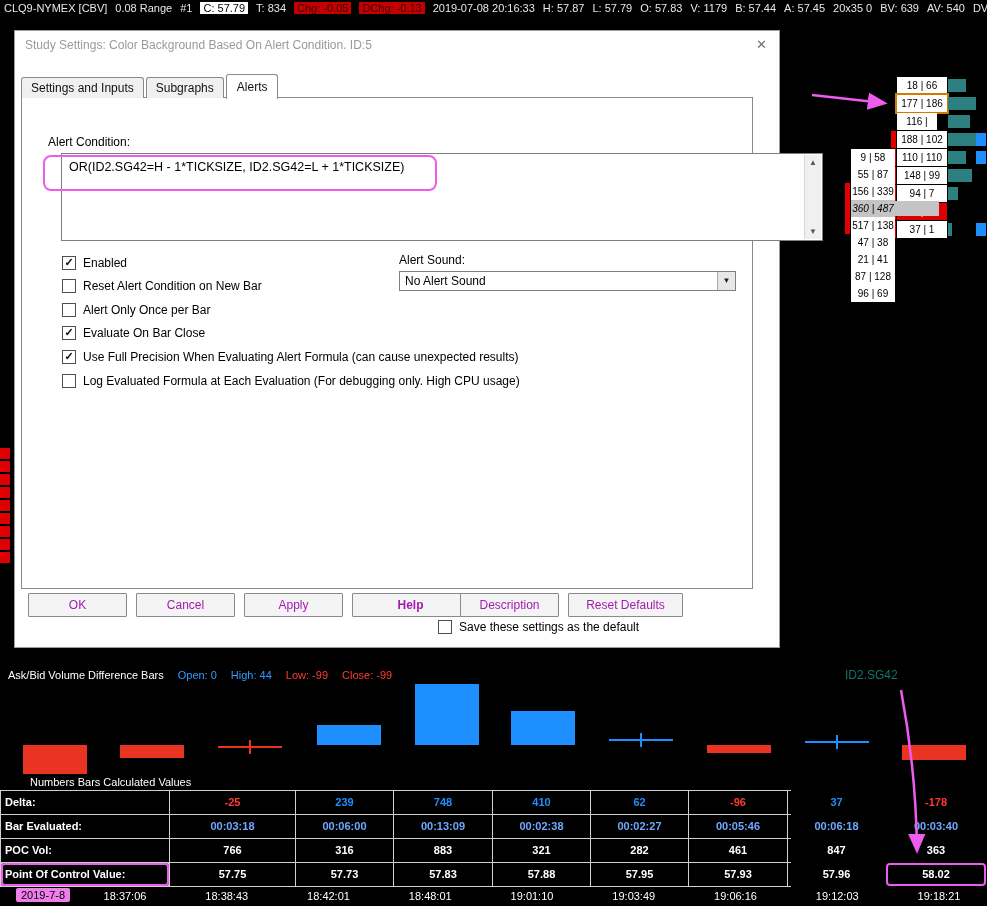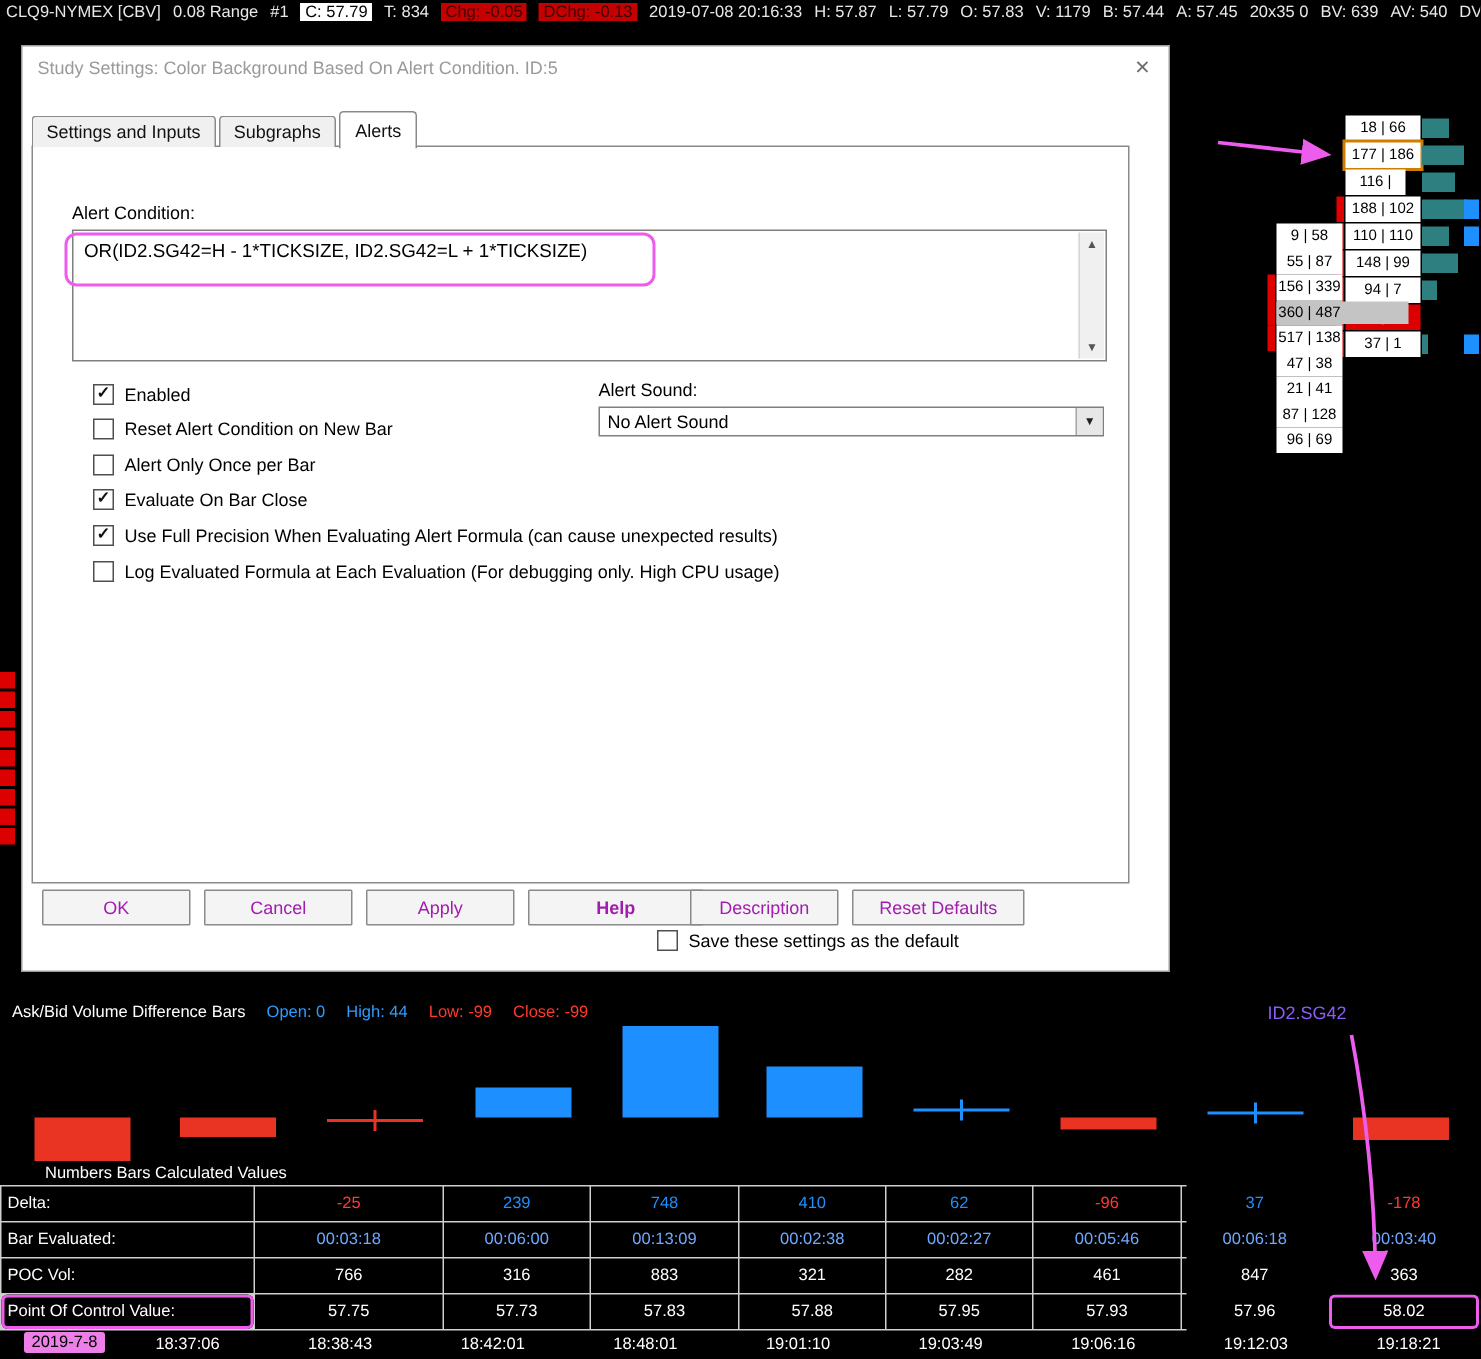--- a/index.html
+++ b/index.html
@@ -20,21 +20,21 @@
   .dlg-title{position:absolute;top:0;left:0;right:0;height:28px;color:#9a9a9a;
              font-size:12px;line-height:28px;padding-left:10px;}
   .dlg-close{position:absolute;top:7px;right:12px;color:#6f6f6f;font-size:13px;line-height:13px;}
   .tabs{position:absolute;left:6px;top:43px;display:flex;align-items:flex-end;z-index:3;}
   .tab{border:1px solid #8a8a8a;border-bottom:none;background:#f0f0f0;color:#111;
        font-size:12px;padding:3px 9px;border-radius:3px 3px 0 0;margin-right:2px;}
   .tab.active{background:#fff;padding:5px 10px;position:relative;z-index:4;margin-bottom:-1px;}
   .tab-page{position:absolute;left:6px;top:66px;width:732px;height:492px;background:#fff;
             border:1px solid #8a8a8a;box-sizing:border-box;}
   .lbl{position:absolute;font-size:12px;color:#000;}
-  .formula-box{position:absolute;left:33px;top:122px;width:690px;height:88px;background:#fff;
+  .formula-box{position:absolute;left:46px;top:122px;width:762px;height:88px;background:#fff;
                border:1px solid #7f7f7f;box-sizing:border-box;}
   .formula-text{position:absolute;left:7px;top:6px;right:24px;font-size:12.5px;color:#000;}
   .fscroll{position:absolute;top:1px;bottom:1px;right:1px;width:16px;background:#f0f0f0;
            border-left:1px solid #d5d5d5;}
   .fscroll span{position:absolute;left:0;right:0;text-align:center;font-size:8px;color:#555;}
   .fscroll .up{top:3px;} .fscroll .down{bottom:3px;}
   .mag-formula{position:absolute;left:28px;top:124px;width:390px;height:32px;
                border:2px solid #ee5cee;border-radius:8px;pointer-events:none;z-index:6;}
   .cb-row{position:absolute;display:flex;align-items:center;gap:7px;font-size:12px;color:#000;}
   .cb-box{flex:0 0 auto;width:12px;height:12px;border:1px solid #4f4f4f;background:#fff;
@@ -59,26 +59,26 @@
   .lstripe{position:absolute;width:5px;height:17px;background:#e00000;}
   .ledge{position:absolute;left:976px;width:10px;height:13px;background:#1e8fff;}
 
   
   .redseg{position:absolute;left:0;width:10px;height:11px;background:#dd0000;}
 
   
   .chart-legend{position:absolute;left:8px;top:669px;display:flex;gap:14px;font-size:11px;
                 color:#fff;white-space:nowrap;}
   .cbar{position:absolute;}
-  .id2-label{position:absolute;left:845px;top:668px;font-size:12px;color:#8b5cf6;}
+  .id2-label{position:absolute;left:845px;top:668px;font-size:12px;color:#0f766e;}
   .calc-head{position:absolute;left:30px;top:776px;font-size:11px;color:#fff;}
 
   
   .calc-table{position:absolute;left:0;top:790px;width:791px;background:#cfcfcf;display:grid;
-              grid-auto-rows:23px;gap:1px;padding:1px;box-sizing:border-box;}
+              grid-auto-rows:23px;gap:1px;padding:1px;box-sizing:border-box;font-weight:bold;}
   .tcell{background:#000;font-size:11px;line-height:23px;overflow:hidden;}
   .tlabel{color:#fff;padding-left:4px;}
   .tval{text-align:center;}
   .v-pos{color:#1e8fff;} .v-neg{color:#ff3b30;} .v-dur{color:#6ea8ff;} .v-plain{color:#fff;}
   .mag-cell{box-shadow:inset 0 0 0 2px #ee5cee;border-radius:4px;}
 
   
   .time-axis{position:absolute;left:0;top:887px;width:911px;height:19px;color:#fff;font-size:11px;}
   .date-pill{position:absolute;left:16px;top:1px;background:#ef7fe8;color:#000;
              padding:1px 5px;border-radius:2px;}
@@ -214,21 +214,21 @@
       <div class="lstripe" style="left: 891px; top: 221px;"></div>
       <div class="lrow" style="left: 897px; top: 221px; width: 50px;">37 | 1</div>
       <div class="lbar" style="left: 948px; top: 223px; width: 4px;"></div>
       <div class="ledge" style="top: 223px;"></div>
       <div class="lrow" style="left: 851px; top: 149px; width: 44px;">9 | 58</div>
       <div class="lrow" style="left: 851px; top: 166px; width: 44px;">55 | 87</div>
       <div class="lstripe" style="left: 845px; top: 183px;"></div>
       <div class="lrow" style="left: 851px; top: 183px; width: 44px;">156 | 339</div>
       <div class="lstripe" style="left: 845px; top: 200px;"></div>
       <div class="lbar gray" style="left: 851px; top: 201px; width: 88px; height: 15px;"></div>
-      <div class="lrow graybg" style="left: 851px; top: 200px; width: 44px;">360 | 487</div>
+      <div class="lrow graybg" style="left: 851px; top: 200px; width: 44px; font-style: italic;">360 | 487</div>
       <div class="lstripe" style="left: 845px; top: 217px;"></div>
       <div class="lrow" style="left: 851px; top: 217px; width: 44px;">517 | 138</div>
       <div class="lrow" style="left: 851px; top: 234px; width: 44px;">47 | 38</div>
       <div class="lrow" style="left: 851px; top: 251px; width: 44px;">21 | 41</div>
       <div class="lrow" style="left: 851px; top: 268px; width: 44px;">87 | 128</div>
       <div class="lrow" style="left: 851px; top: 285px; width: 44px;">96 | 69</div>
     </div>
 
   <div class="chart-legend">
     <span>Ask/Bid Volume Difference Bars</span>

